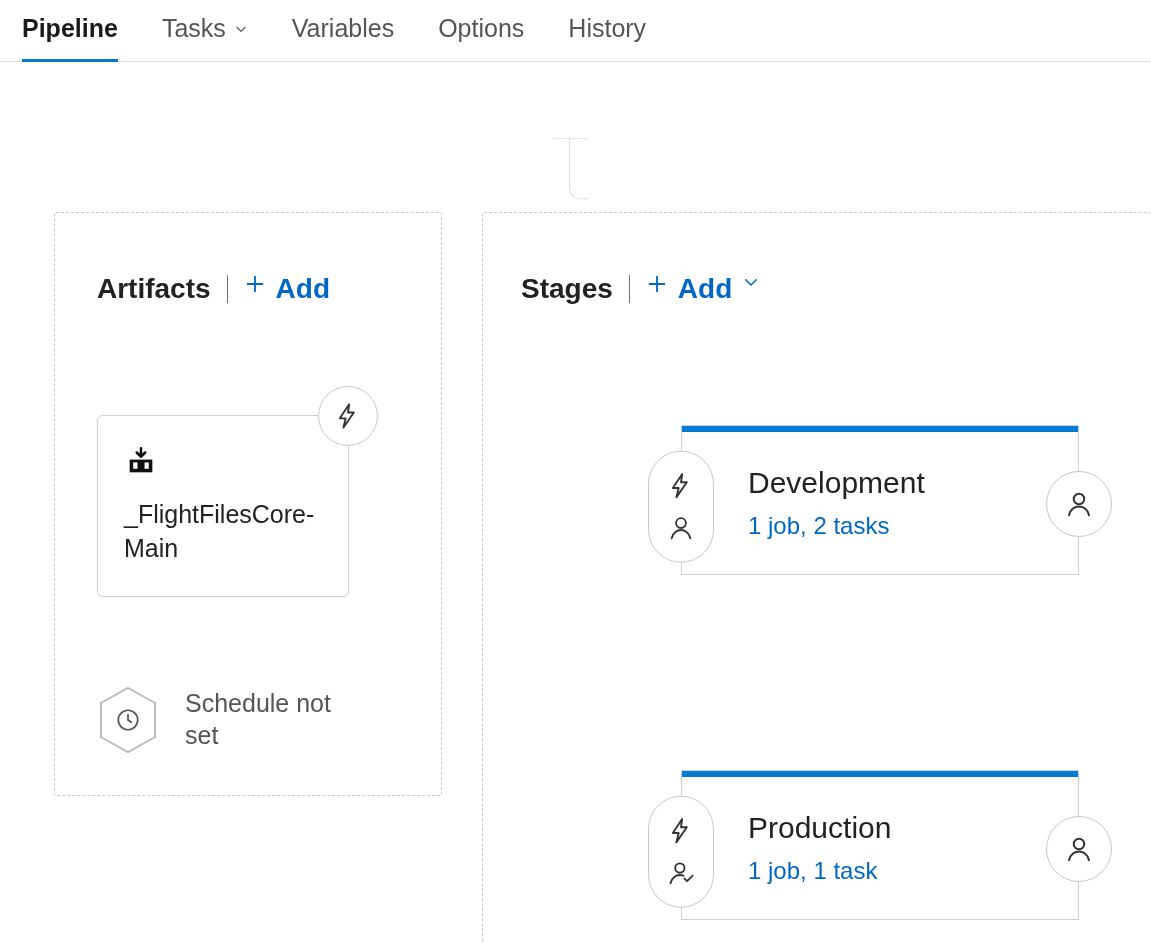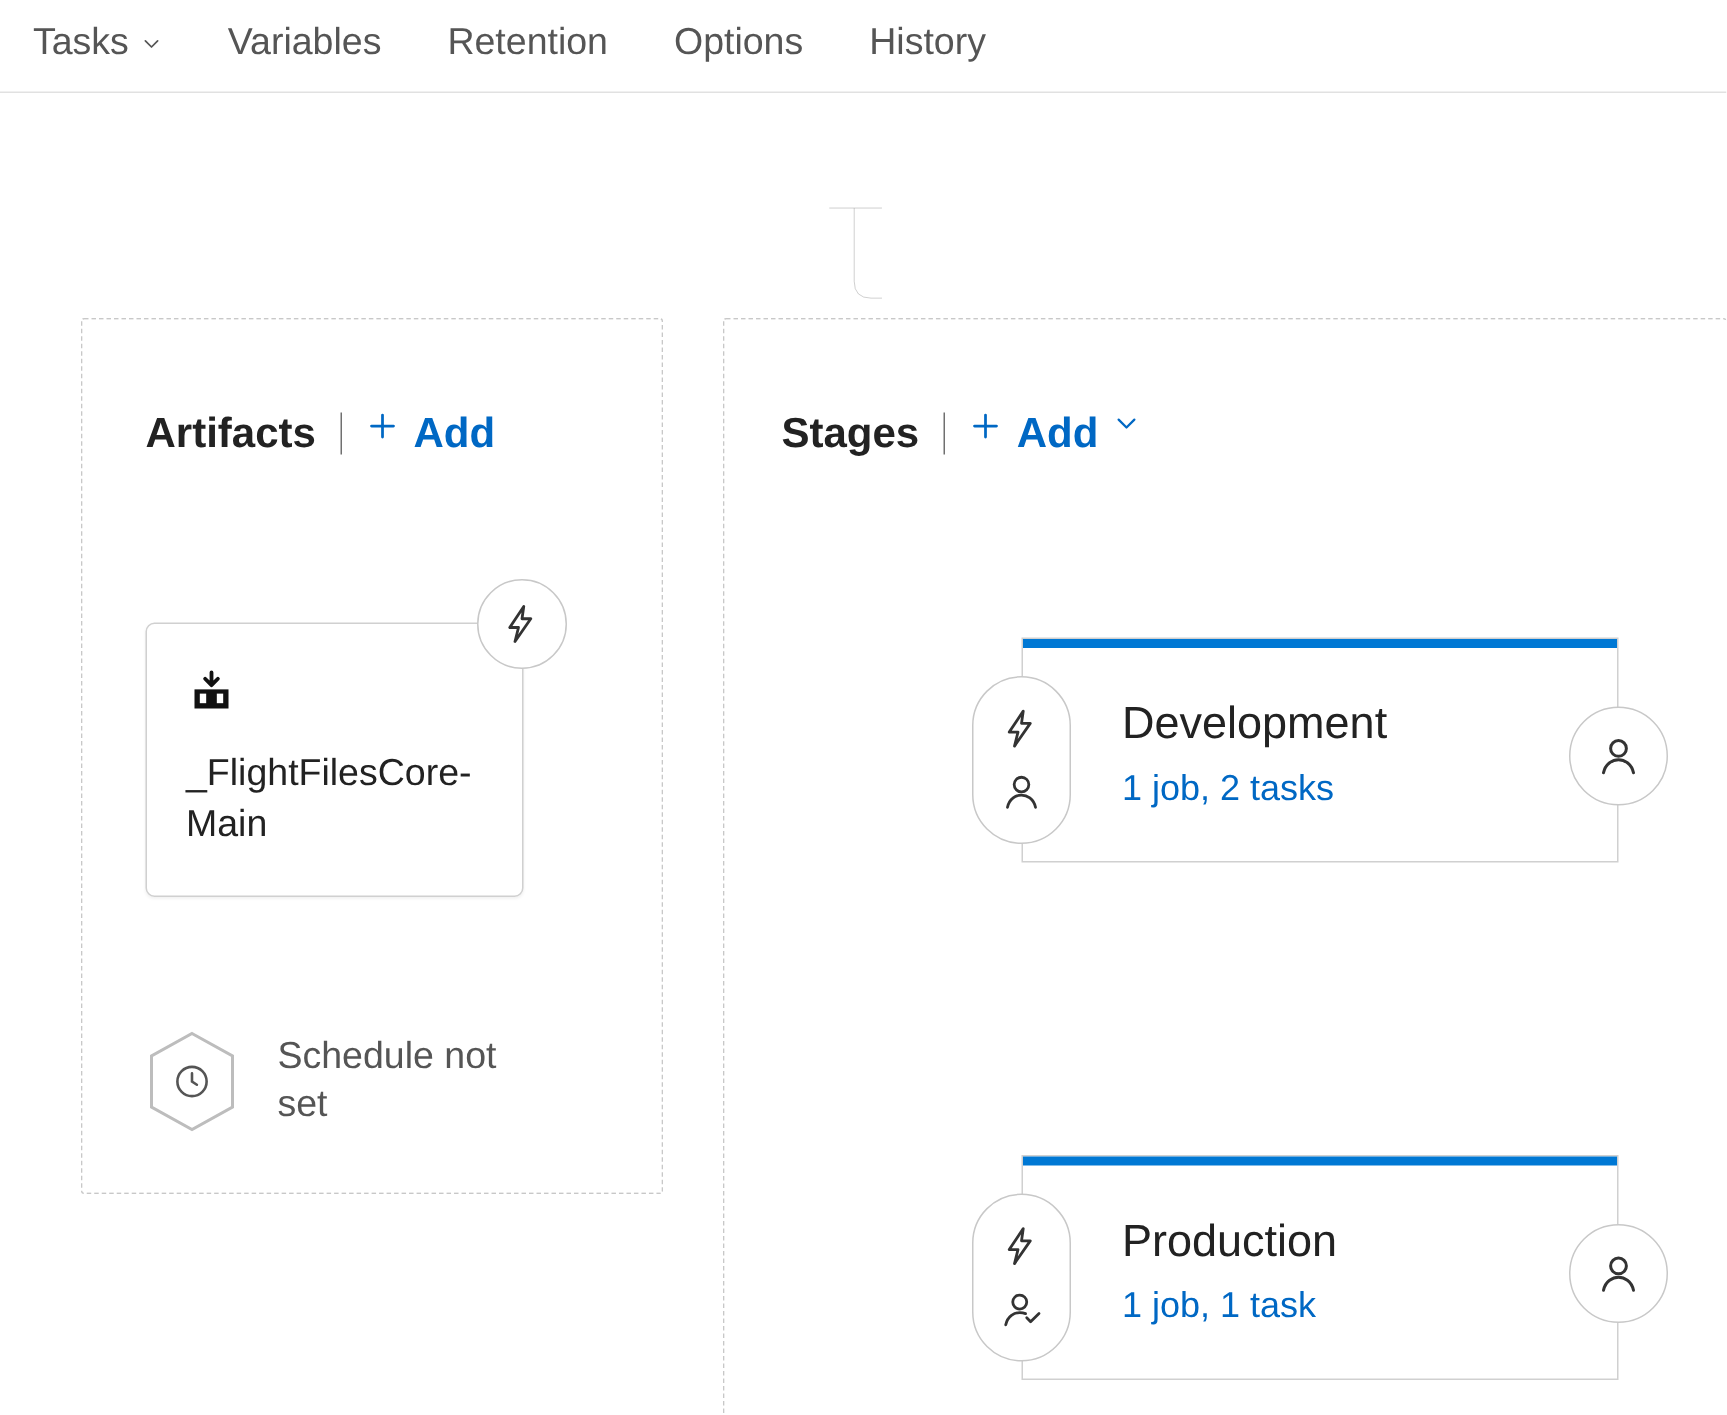--- a/index.html
+++ b/index.html
@@ -254,31 +254,31 @@
       <rect x="6.5" y="13" width="3" height="4.5" fill="#fff"></rect>
       <rect x="14.5" y="13" width="3" height="4.5" fill="#fff"></rect>
     </g>
     <g id="i-hex">
       <path d="M31 3 58 18v34L31 67 4 52V18z" fill="none" stroke="#bdbdbd" stroke-width="2"></path>
     </g>
   </defs>
 </svg>
 
 <div class="tab-bar">
+  <div class="tab active">
+    <span>Pipeline</span>
+  </div>
   <div class="tab">
     <span>Tasks</span>
     <svg class="chevron-down" viewBox="0 0 24 24" style="color:#555">
         <use href="#i-chevron-down"></use>
       </svg>
   </div>
   <div class="tab">
     <span>Variables</span>
-  </div>
-  <div class="tab">
-    <span>Retention</span>
   </div>
   <div class="tab">
     <span>Options</span>
   </div>
   <div class="tab">
     <span>History</span>
   </div>
 </div>
 
 <div class="canvas">

